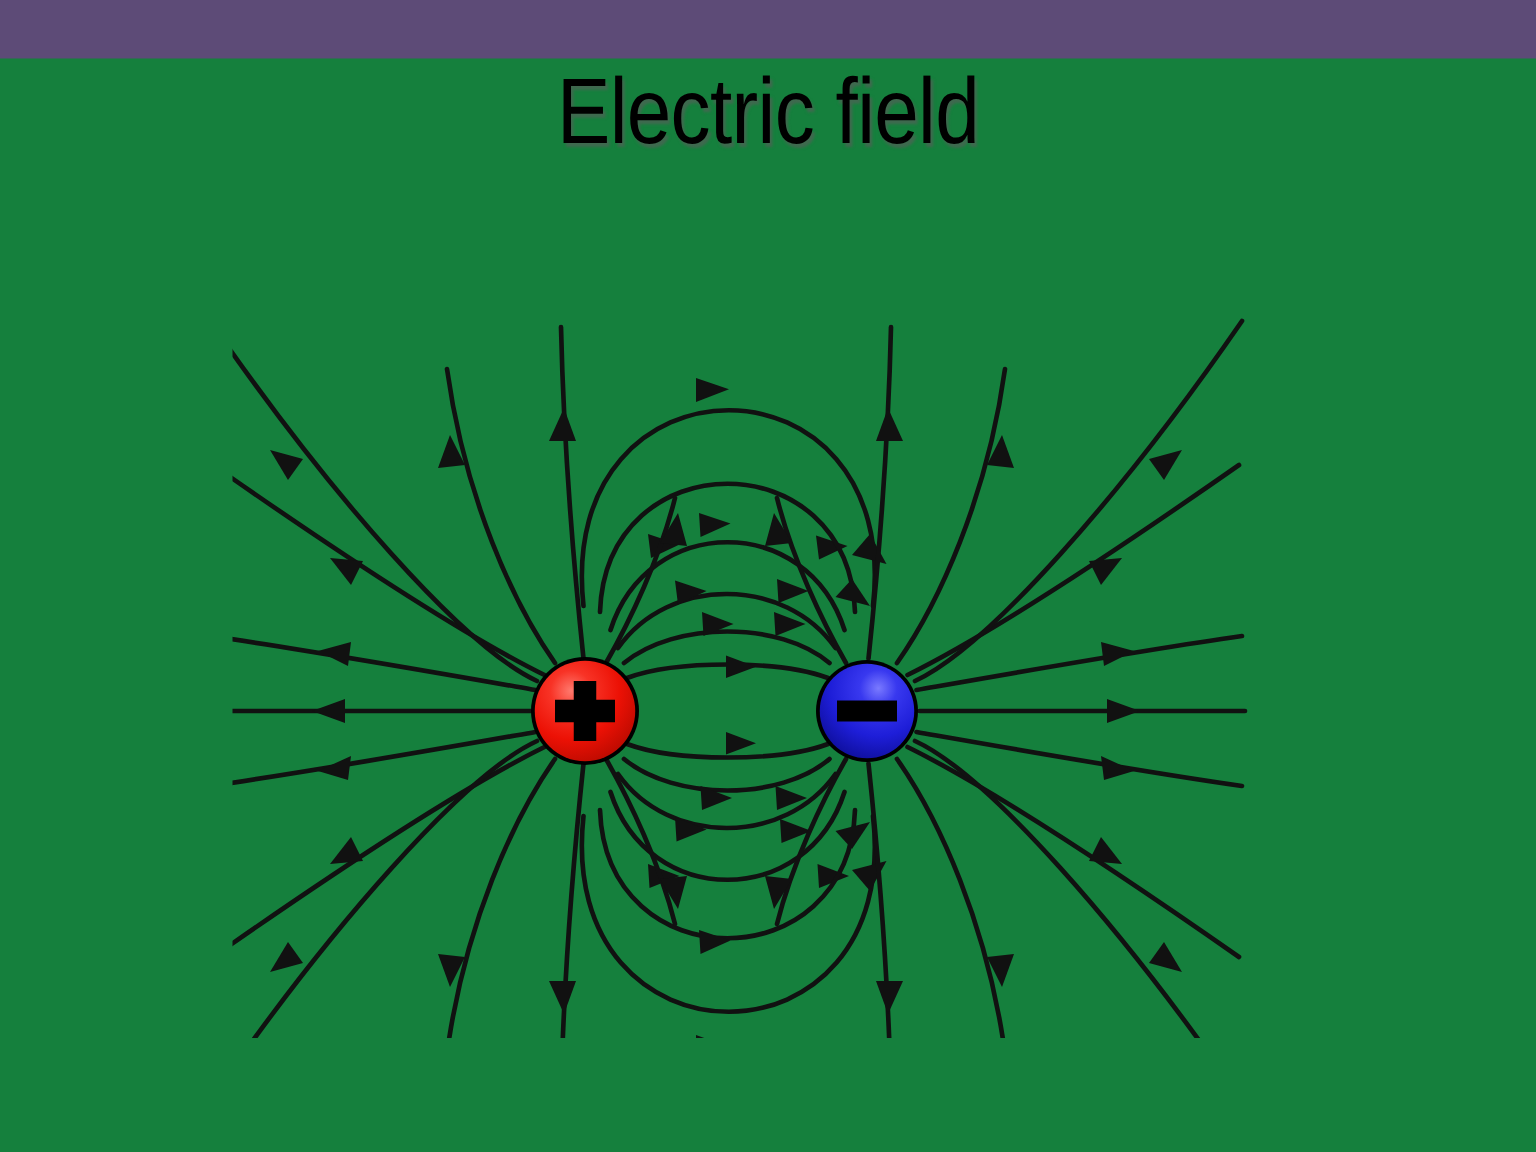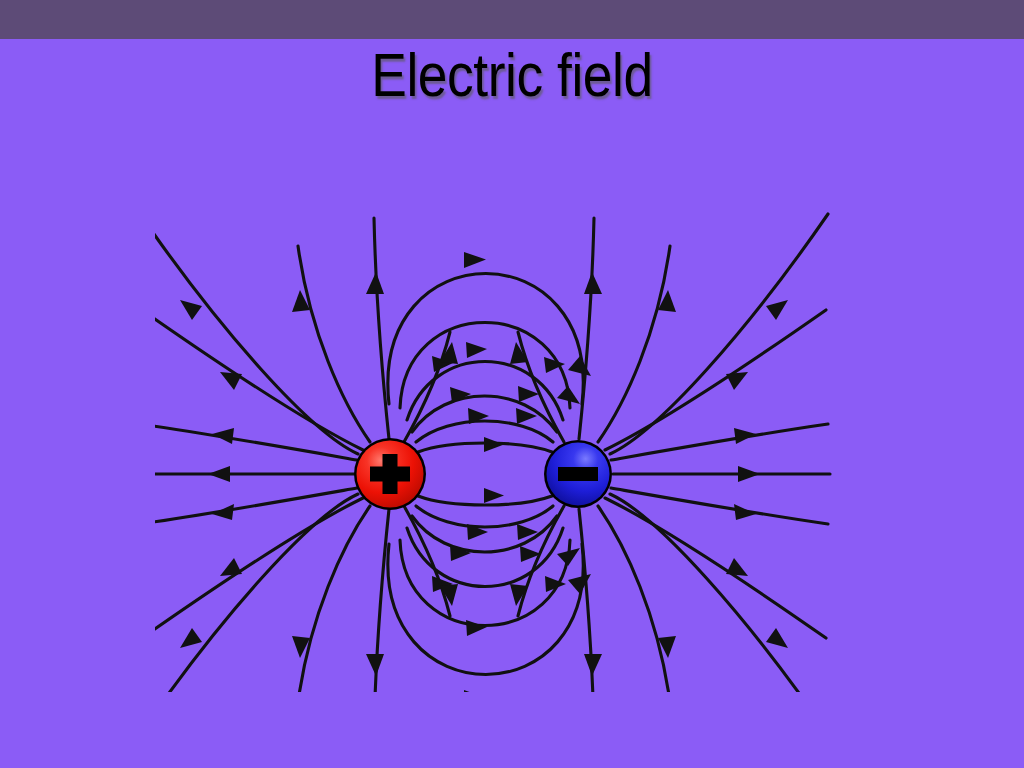--- a/index.html
+++ b/index.html
@@ -14,21 +14,21 @@
     overflow: hidden;
     font-family: "Liberation Sans", sans-serif;
     position: relative;
   }
 
   #slide {
     position: absolute;
     left: 0; top: 0;
     width: 1024px;
     height: 768px;
-    background: #8b5cf6;
+    background: #15803d;
   }
 
   
   #header-bar {
     position: absolute;
     left: 0; top: 0;
     width: 1024px;
     height: 39px;
     background: #5d4b77;
   }

